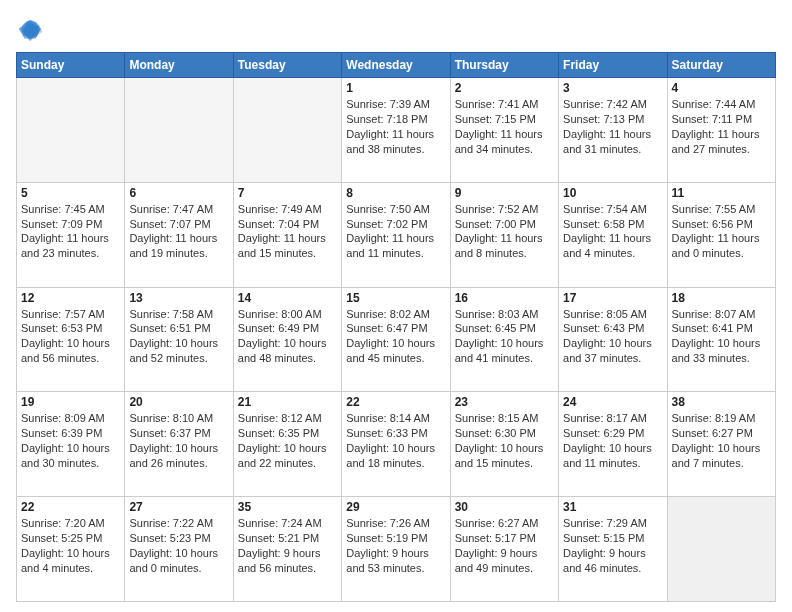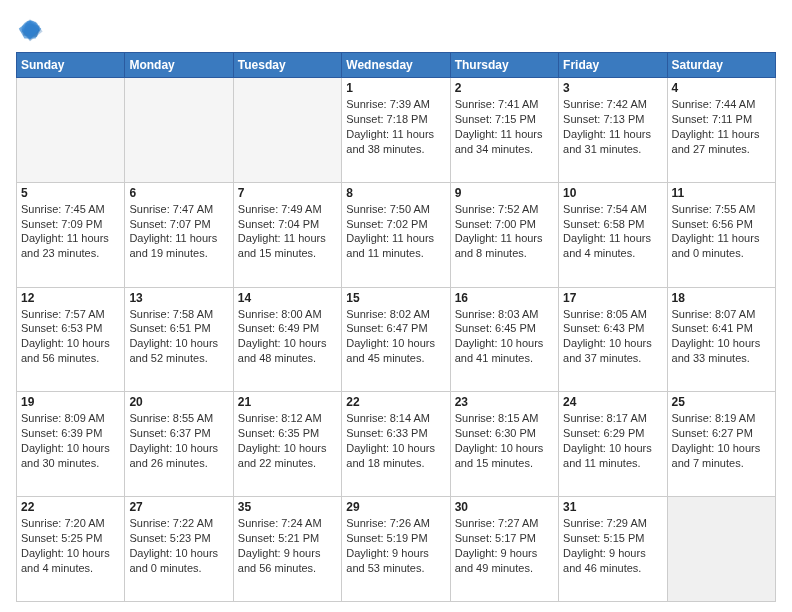--- a/index.html
+++ b/index.html
@@ -277,21 +277,21 @@
         <tr class="week-row">
           <td>
             <span class="day-number">19</span>
             <div class="day-info">Sunrise: 8:09 AM
 Sunset: 6:39 PM
 Daylight: 10 hours
 and 30 minutes.</div>
           </td>
           <td>
             <span class="day-number">20</span>
-            <div class="day-info">Sunrise: 8:55 AM
+            <div class="day-info">Sunrise: 8:10 AM
 Sunset: 6:37 PM
 Daylight: 10 hours
 and 26 minutes.</div>
           </td>
           <td>
             <span class="day-number">21</span>
             <div class="day-info">Sunrise: 8:12 AM
 Sunset: 6:35 PM
 Daylight: 10 hours
 and 22 minutes.</div>
@@ -311,21 +311,21 @@
 and 15 minutes.</div>
           </td>
           <td>
             <span class="day-number">24</span>
             <div class="day-info">Sunrise: 8:17 AM
 Sunset: 6:29 PM
 Daylight: 10 hours
 and 11 minutes.</div>
           </td>
           <td>
-            <span class="day-number">25</span>
+            <span class="day-number">38</span>
             <div class="day-info">Sunrise: 8:19 AM
 Sunset: 6:27 PM
 Daylight: 10 hours
 and 7 minutes.</div>
           </td>
         </tr>
         <tr class="week-row">
           <td>
             <span class="day-number">22</span>
             <div class="day-info">Sunrise: 7:20 AM
@@ -349,21 +349,21 @@
           </td>
           <td>
             <span class="day-number">29</span>
             <div class="day-info">Sunrise: 7:26 AM
 Sunset: 5:19 PM
 Daylight: 9 hours
 and 53 minutes.</div>
           </td>
           <td>
             <span class="day-number">30</span>
-            <div class="day-info">Sunrise: 7:27 AM
+            <div class="day-info">Sunrise: 6:27 AM
 Sunset: 5:17 PM
 Daylight: 9 hours
 and 49 minutes.</div>
           </td>
           <td>
             <span class="day-number">31</span>
             <div class="day-info">Sunrise: 7:29 AM
 Sunset: 5:15 PM
 Daylight: 9 hours
 and 46 minutes.</div>

